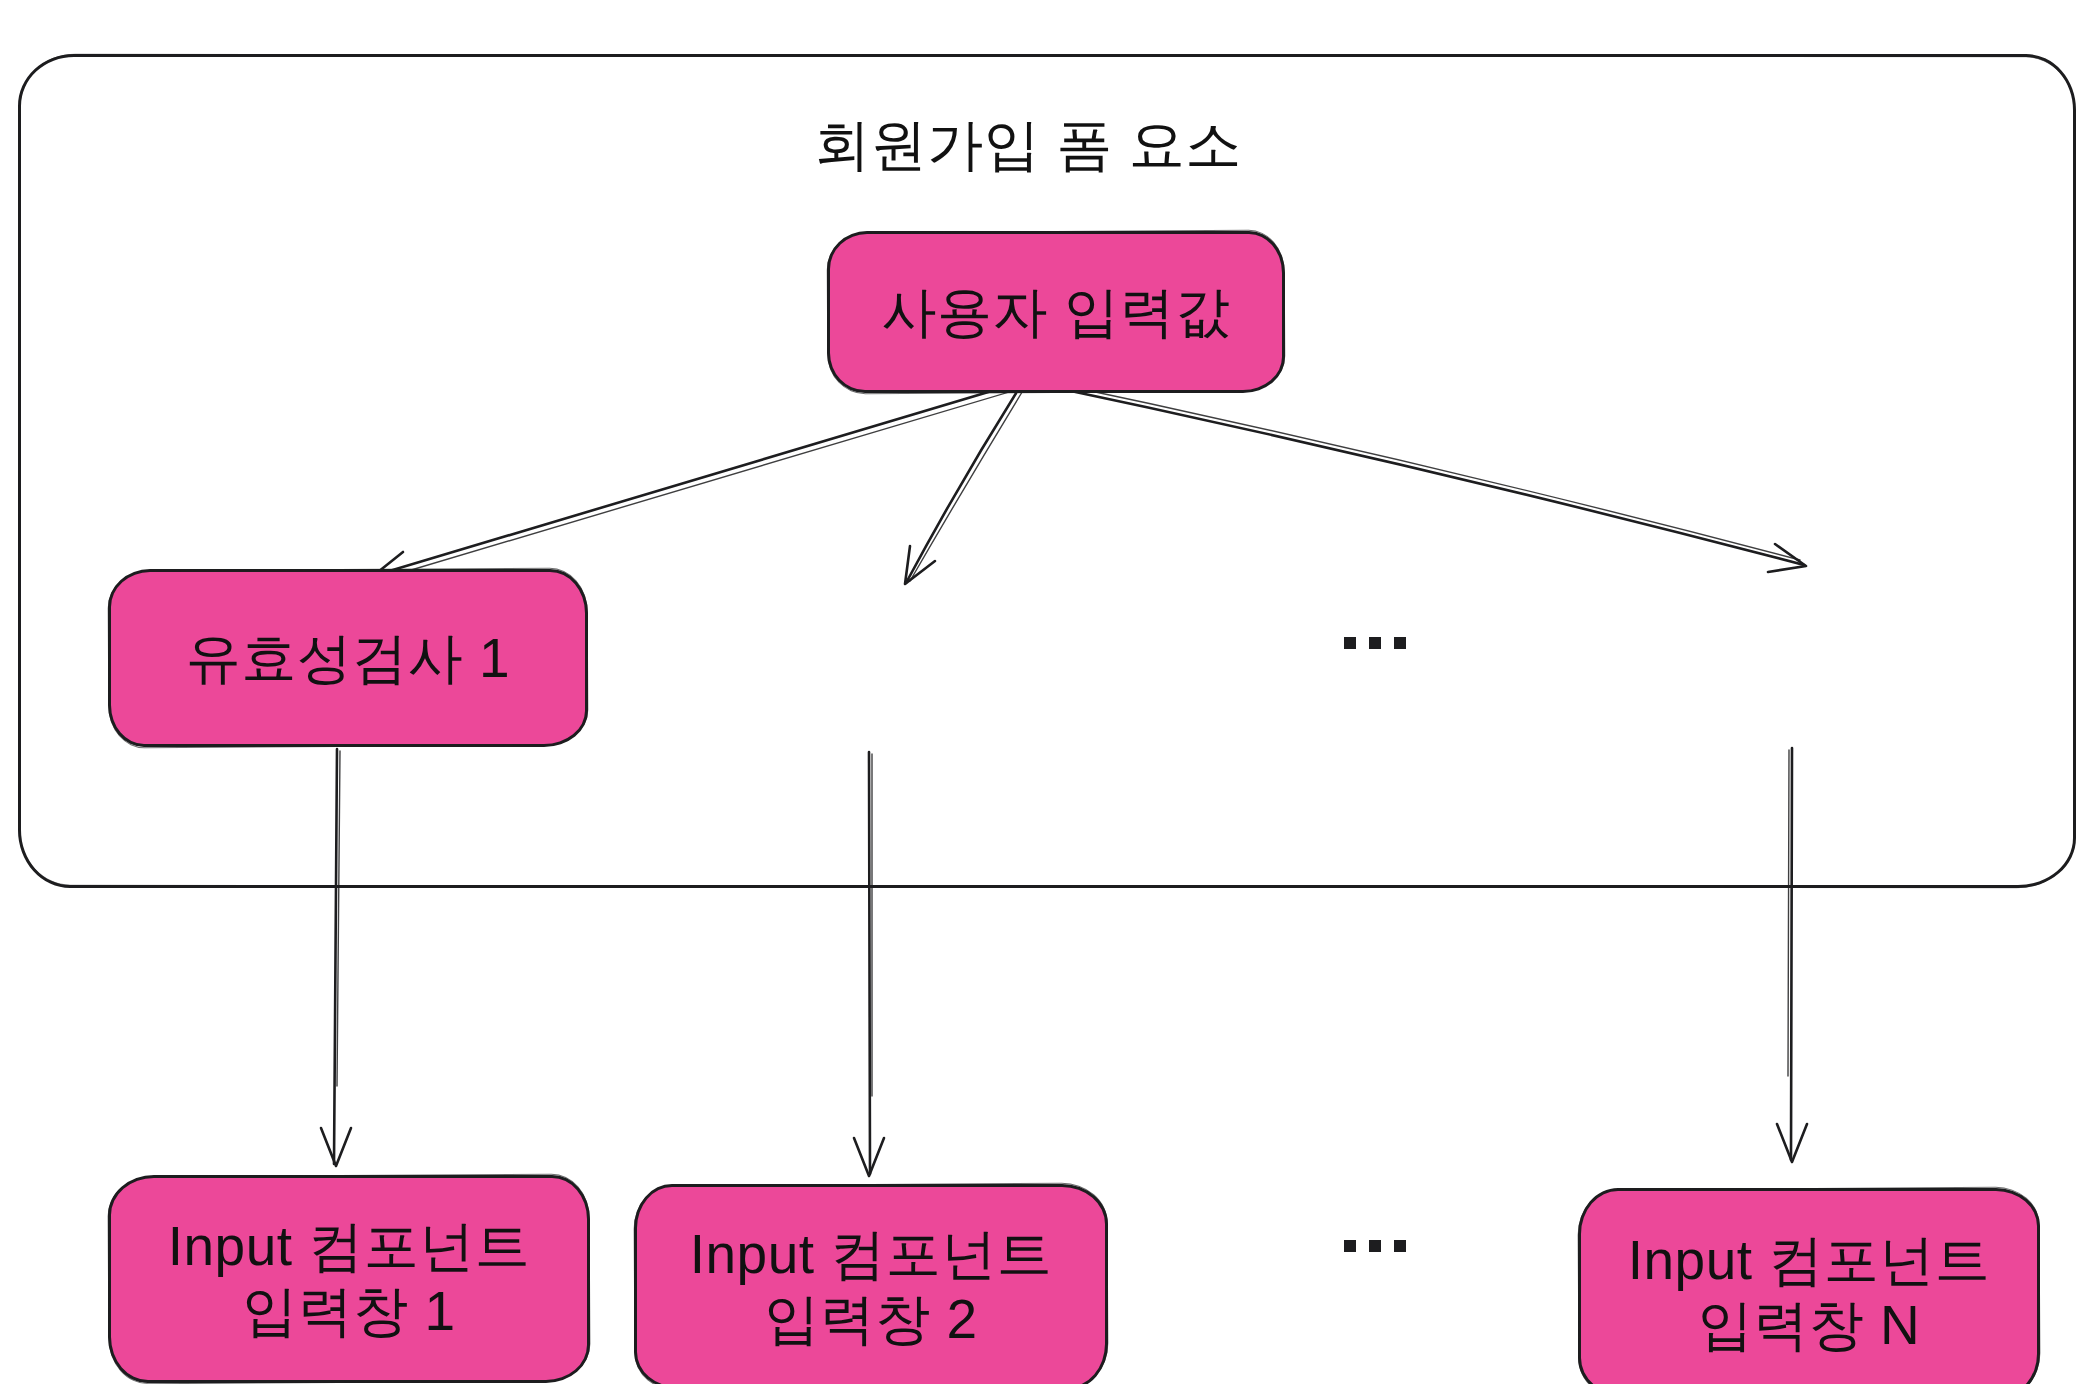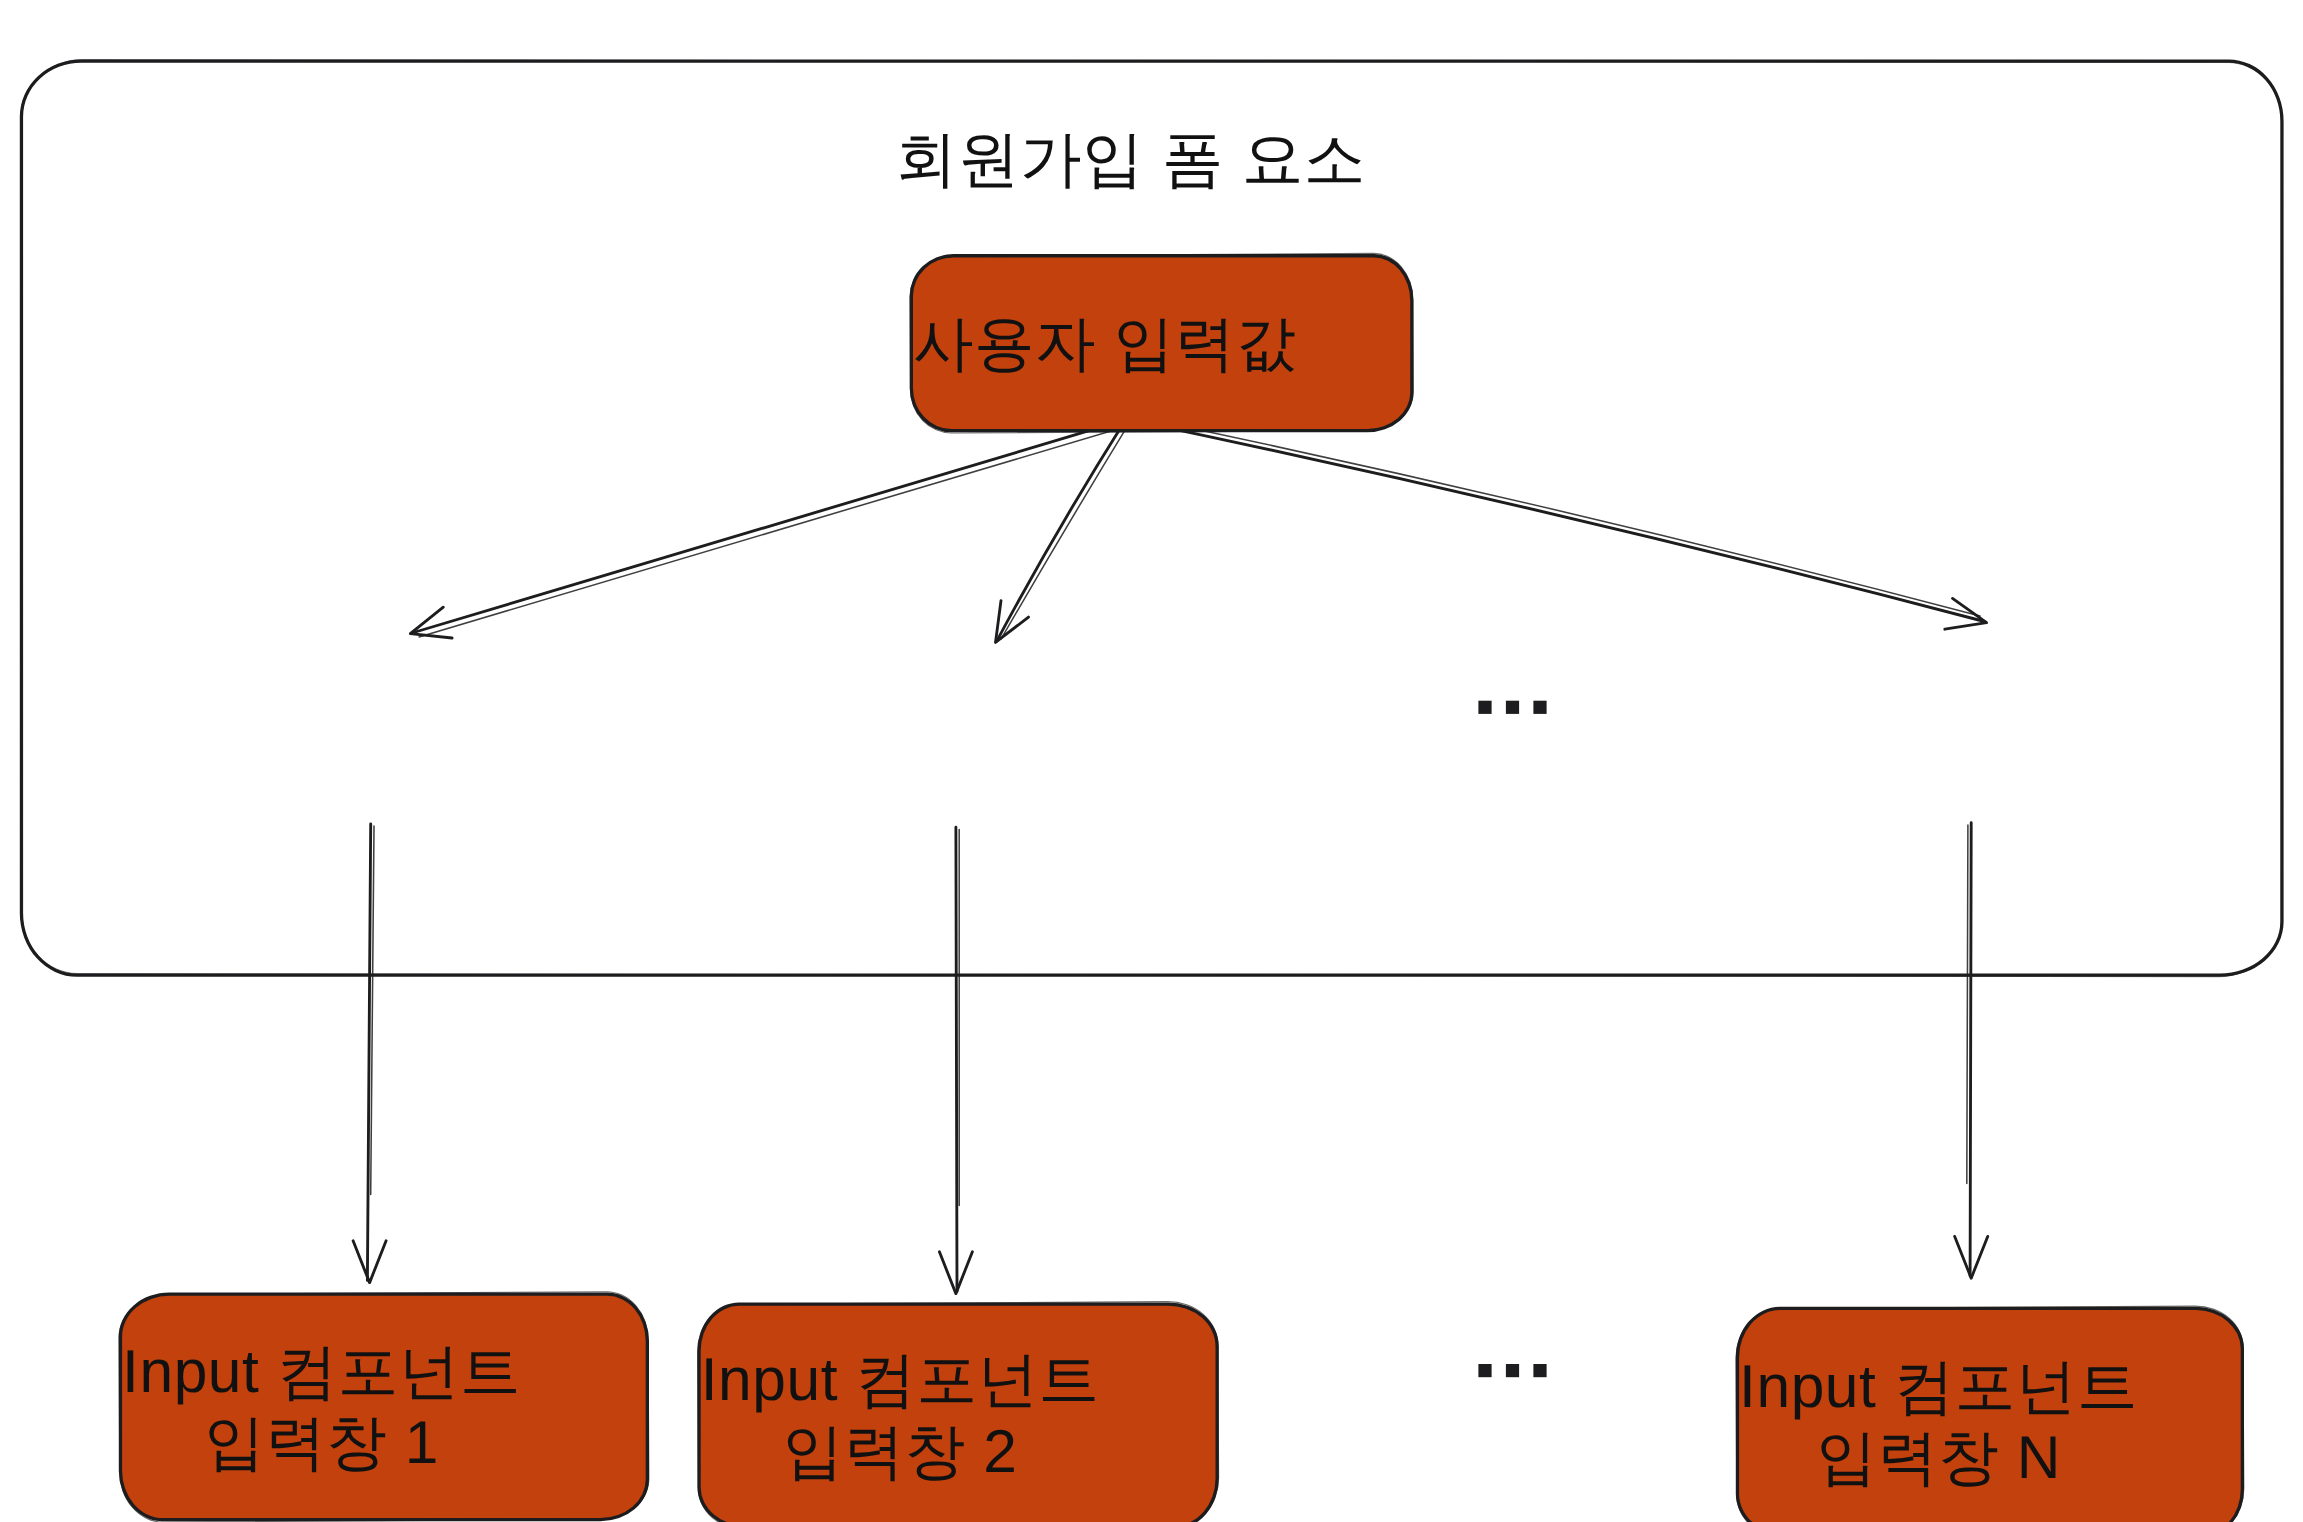--- a/index.html
+++ b/index.html
@@ -46,23 +46,24 @@
     font-size: 56px;
     font-weight: 500;
     letter-spacing: 0.5px;
     white-space: nowrap;
   }
   
   .node {
     position: absolute;
     box-sizing: border-box;
     border: 3.5px solid #1d1d1f;
-    background: #c2410c;
+    background: #ec4899;
     display: flex;
     align-items: center;
+    justify-content: center;
     text-align: center;
   }
   .node::before {
     content: "";
     position: absolute;
     inset: -3px;
     border: 1.4px solid rgba(29,29,31,0.65);
     border-radius: inherit;
     transform: rotate(-0.35deg);
     pointer-events: none;
@@ -172,20 +173,23 @@
 
     <path d="M1792,712 L1791,1124"></path>
     <path class="thin" d="M1789,714 L1788,1040"></path>
     <path d="M1777,1088 L1792,1126 L1807,1088"></path>
   </svg>
 
   <div class="node node-user-input">
     <span class="node-label">사용자 입력값</span>
   </div>
 
+  <div class="node node-validation-1">
+    <span class="node-label">유효성검사 1</span>
+  </div>
   <div class="dots dots-top">
       <span class="sq"></span>
       <span class="sq"></span>
       <span class="sq"></span>
     </div>
 
   <div class="node node-input-1">
     <span class="node-label">Input 컴포넌트
 입력창 1</span>
   </div>

